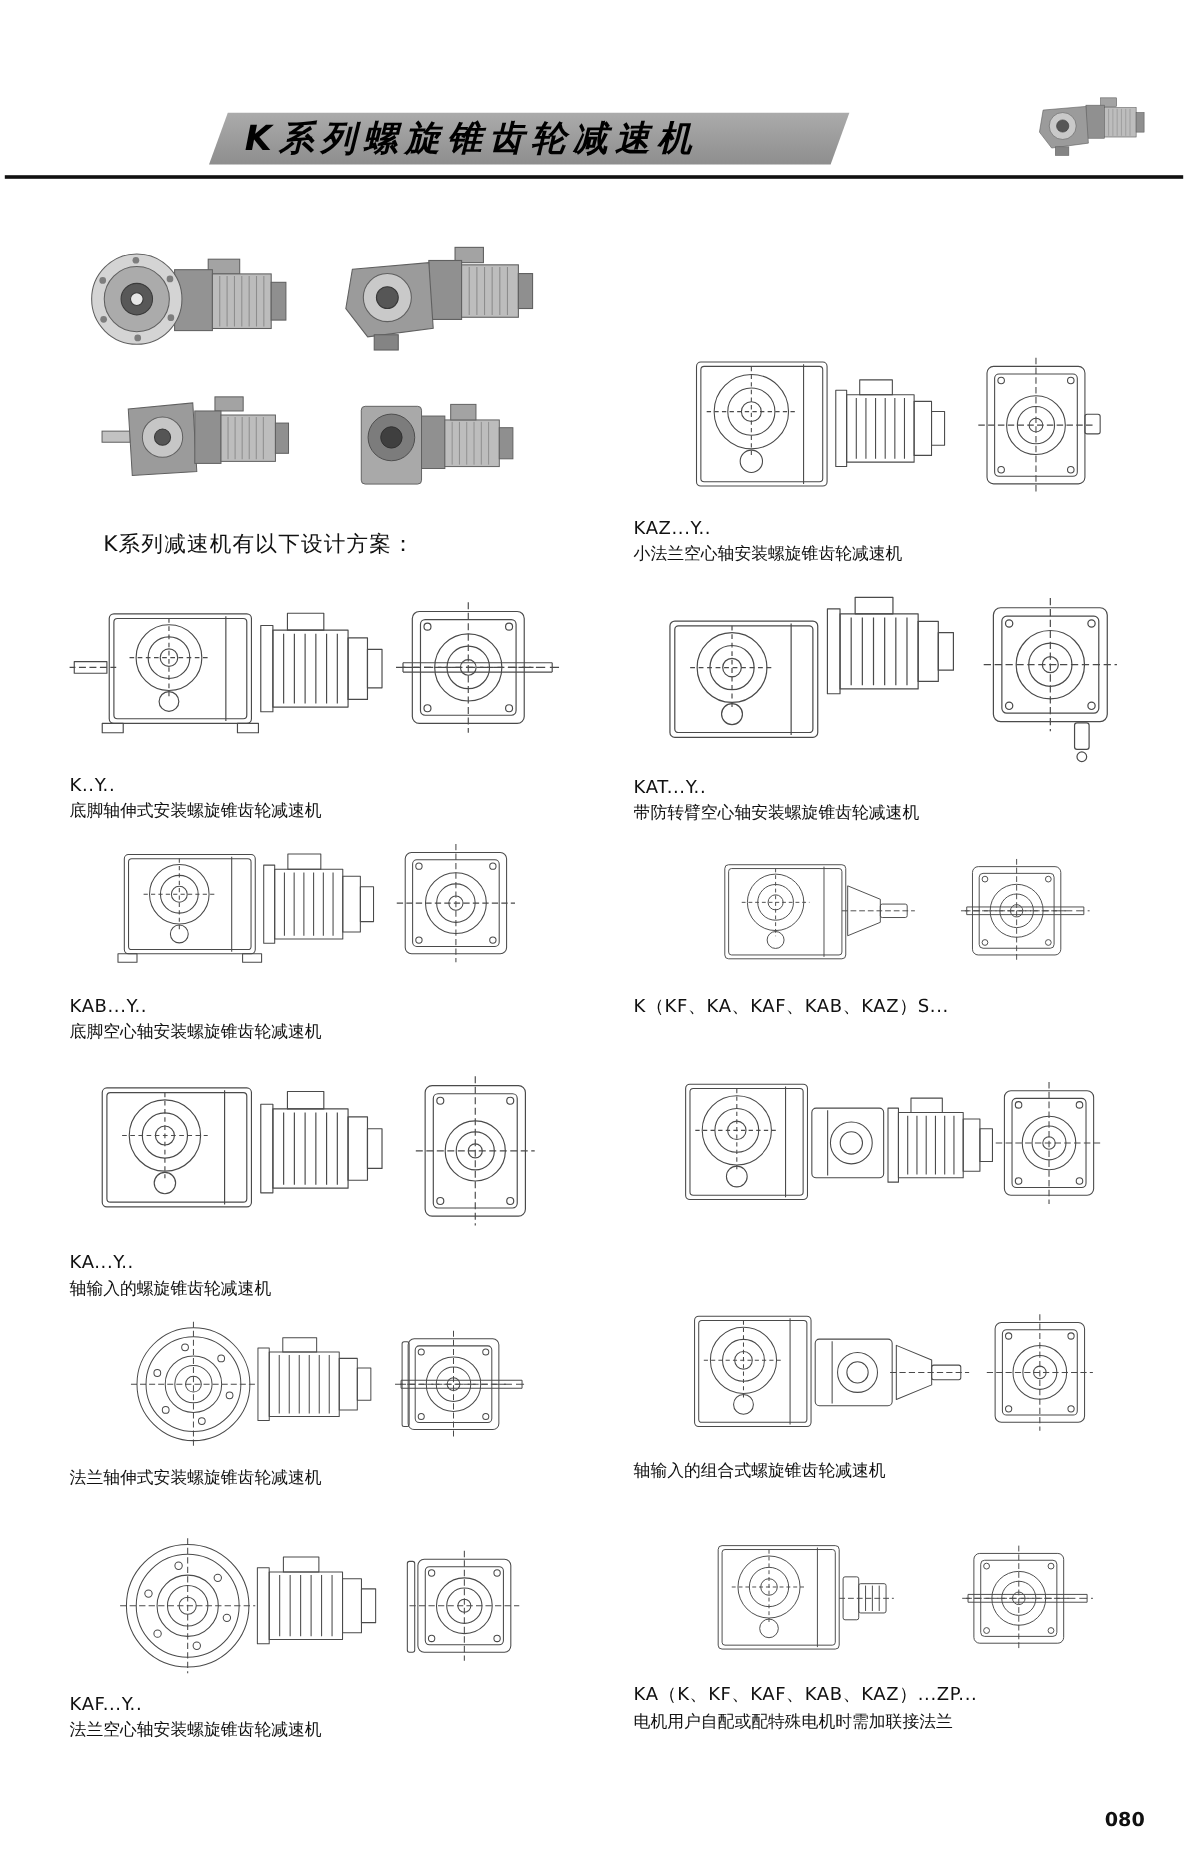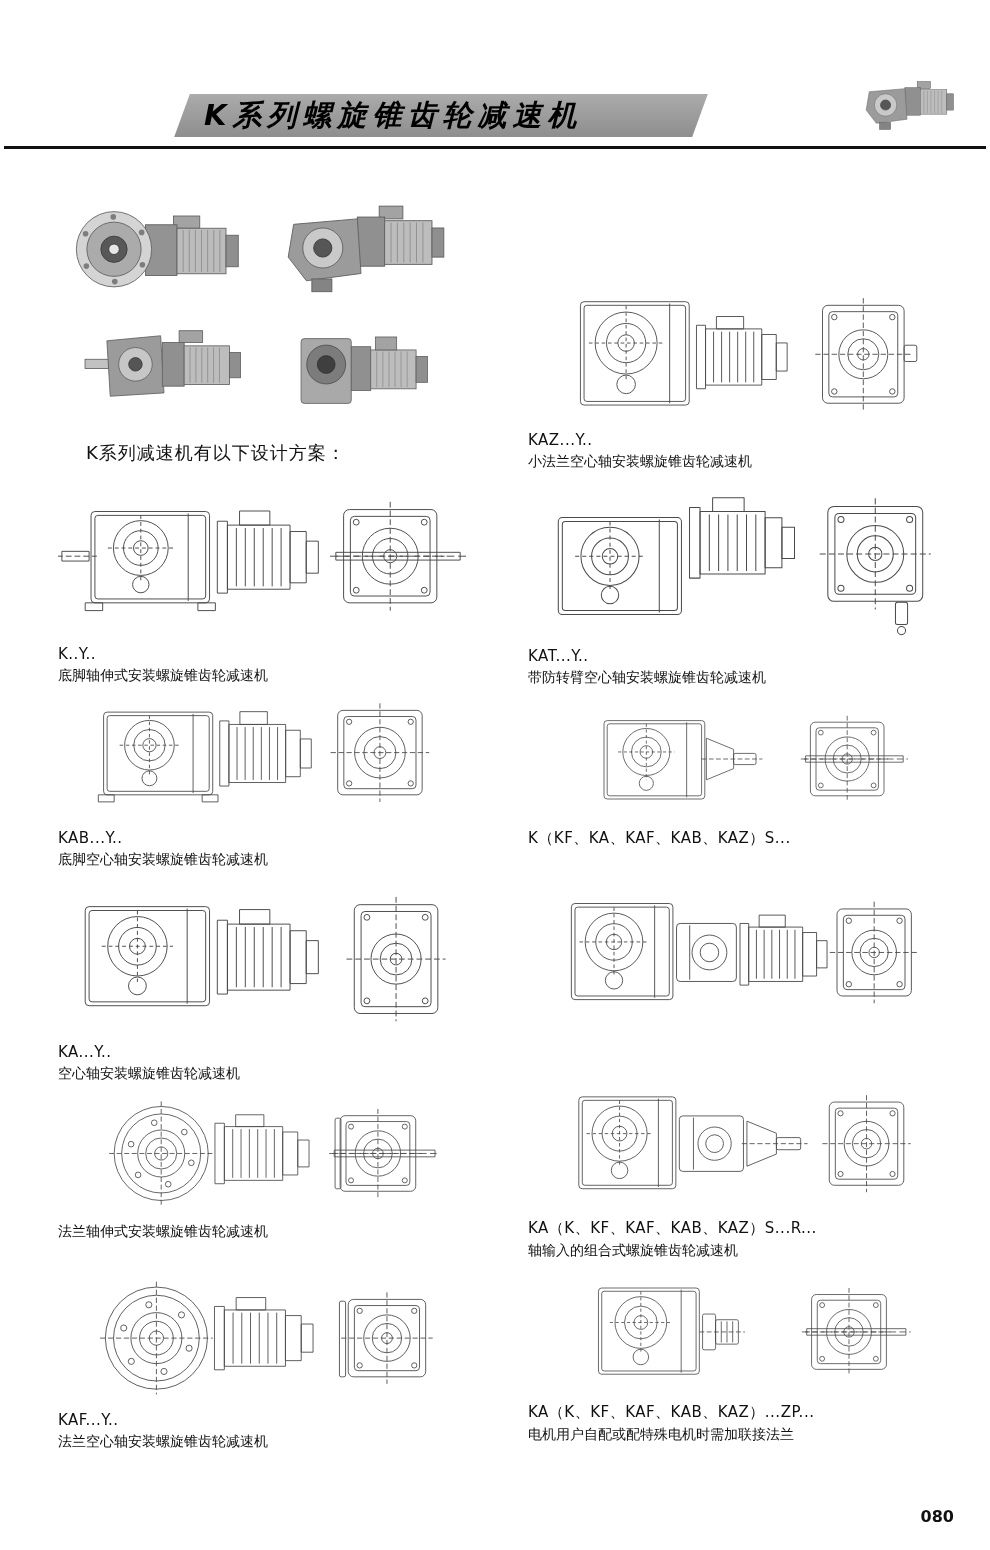--- a/index.html
+++ b/index.html
@@ -258,21 +258,21 @@
           <circle cx="348" cy="72" r="6.0200000000000005"></circle>
           <circle cx="318" cy="29" r="3"></circle>
           <circle cx="378" cy="29" r="3"></circle>
           <circle cx="318" cy="115" r="3"></circle>
           <circle cx="378" cy="115" r="3"></circle>
           <line x1="297" y1="72" x2="399" y2="72" stroke-dasharray="6 3"></line>
           <line x1="348" y1="8" x2="348" y2="136" stroke-dasharray="6 3"></line>
         </g>
       </svg>
     <div class="code">KA...Y..</div>
-    <div class="desc">空心轴安装螺旋锥齿轮减速机</div>
+    <div class="desc">轴输入的螺旋锥齿轮减速机</div>
   </section>
 
   <section class="entry" style="left:58px;top:1078px;width:408px">
     <svg class="tech" style="height:126px" viewBox="0 0 420 150">
         <g stroke="#4a4a4a" stroke-width="1" fill="none" stroke-linejoin="round">
           <circle cx="90" cy="72" r="56"></circle>
           <circle cx="90" cy="72" r="47.04"></circle>
           <circle cx="90" cy="72" r="28"></circle>
           <circle cx="90" cy="72" r="18.48"></circle>
           <circle cx="90" cy="72" r="7.840000000000001"></circle>
@@ -548,21 +548,20 @@
           <circle cx="356" cy="70" r="16.34"></circle>
           <circle cx="356" cy="70" r="6.0200000000000005"></circle>
           <circle cx="326" cy="35" r="3"></circle>
           <circle cx="386" cy="35" r="3"></circle>
           <circle cx="326" cy="105" r="3"></circle>
           <circle cx="386" cy="105" r="3"></circle>
           <line x1="305" y1="70" x2="407" y2="70" stroke-dasharray="6 3"></line>
           <line x1="356" y1="14" x2="356" y2="126" stroke-dasharray="6 3"></line>
         </g>
       </svg>
-    <div class="code">KA（K、KF、KAF、KAB、KAZ）S...R...</div>
     <div class="desc">轴输入的组合式螺旋锥齿轮减速机</div>
   </section>
 
   <section class="entry" style="left:528px;top:1260px;width:424px">
     <svg class="tech" style="height:122px" viewBox="0 0 420 150">
         <g stroke="#4a4a4a" stroke-width="1" fill="none" stroke-linejoin="round">
           <rect x="36" y="16" width="124" height="106" rx="4"></rect>
           <rect x="40" y="20" width="116" height="98" rx="3"></rect>
           <circle cx="88.08" cy="58.400000000000006" r="31.799999999999997"></circle>
           <circle cx="88.08" cy="58.400000000000006" r="20.14"></circle>

